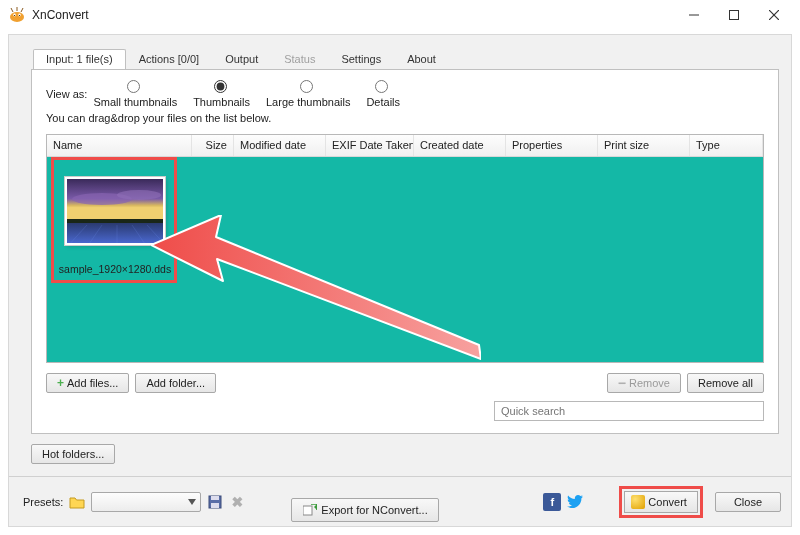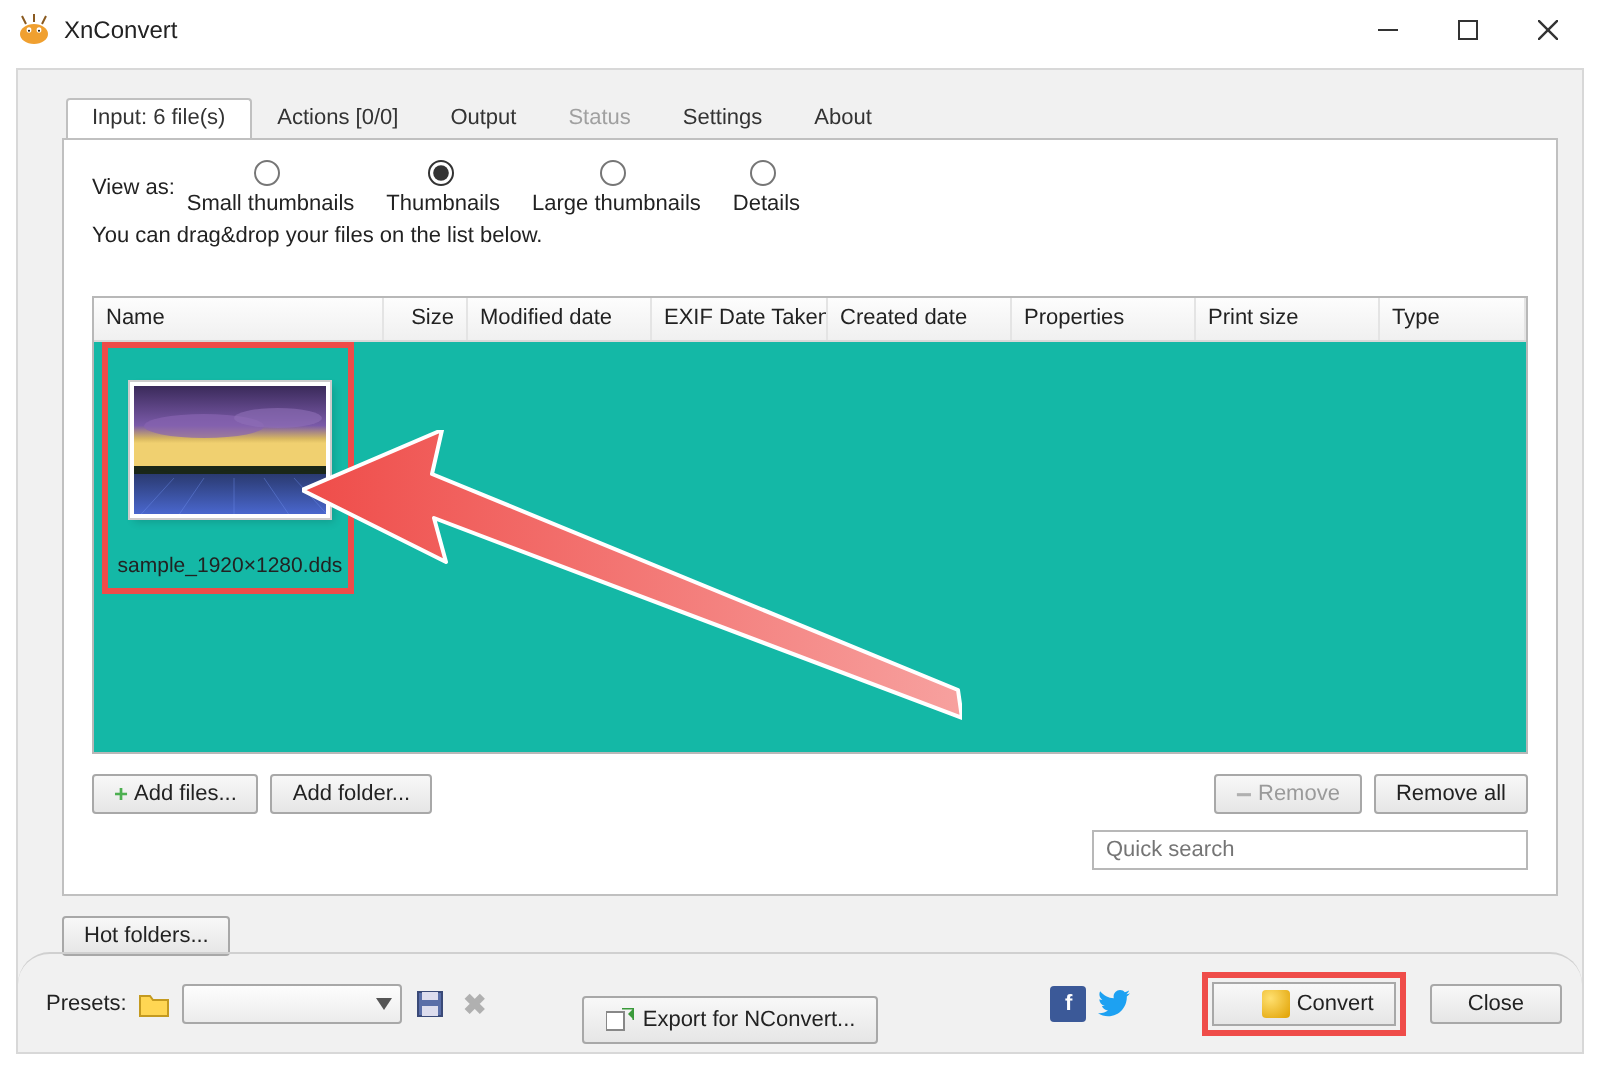--- a/index.html
+++ b/index.html
@@ -23,58 +23,58 @@
   .tab.active { background: #fff; border-color: #c0c0c0; border-top-left-radius: 2px; border-top-right-radius: 2px; z-index: 2; }
   .tab.disabled { color: #a0a0a0; }
 
   .tab-panel { background: #fff; border: 1px solid #c0c0c0; margin: 0 12px 0 22px; padding: 10px 14px 12px 14px; position: relative; }
 
   .viewrow { display: flex; align-items: center; gap: 6px; margin-bottom: 4px; }
   .viewrow label { margin-right: 10px; }
   input[type=radio] { accent-color: #333; margin: 0 3px 0 0; vertical-align: middle; }
   .radio-group { display: inline-flex; align-items: center; gap: 3px; margin-right: 8px; flex-direction: column; }
 
-  .hint { margin-bottom: 24px; }
+  .hint { margin-bottom: 10px; }
 
   
   .list-wrap { border: 1px solid #b8b8b8; background: #14b8a6; position: relative; }
   .list-head { display: flex; border-bottom: 1px solid #d8d8d8; background: linear-gradient(#fdfdfd,#f0f0f0); height: 22px; }
   .col { border-right: 1px solid #e4e4e4; padding: 4px 6px 0 6px; font-size: 11px; white-space: nowrap; overflow: hidden; position: relative; }
   .list-body { height: 205px; overflow: auto; position: relative; }
 
   .thumb { position: absolute; left: 8px; top: 10px; width: 120px; text-align: center; }
   .thumb .frame { width: 100px; height: 68px; margin: 10px auto 18px auto; border: 2px solid #fff; box-shadow: 0 0 0 1px #ccc, 2px 2px 4px rgba(0,0,0,.15); overflow: hidden; }
   .thumb .frame svg { display: block; }
   .thumb .fname { font-size: 10.5px; white-space: nowrap; overflow: hidden; }
   .thumb-highlight { position: absolute; border: 3px solid #ef4c49; pointer-events: none; }
 
   .below-list { display: flex; gap: 6px; margin-top: 10px; }
   .btn { border: 1px solid #a8a8a8; background: linear-gradient(#f8f8f8,#e6e6e6); padding: 3px 10px; font-size: 11px; display: inline-flex; align-items: center; gap: 3px; border-radius: 2px; }
   .btn.disabled { color: #9a9a9a; }
   .plus-ic { color: #4caf50; font-weight: bold; font-size: 12px; line-height: 10px; }
   .minus-ic { color: #b0b0b0; font-weight: bold; font-size: 14px; line-height: 8px; }
 
-  .qsearch { border: 1px solid #b8b8b8; background: #fff; padding: 3px 6px; font-size: 11px; color: #888; width: 218px; }
+  .qsearch { border: 1px solid #b8b8b8; background: #fff; padding: 3px 6px; font-size: 11px; color: #888; width: 270px; }
 
   .hotfolders { margin: 10px 0 12px 14px; display: inline-block; }
 
   
-  .bottombar { position: absolute; left: 0; right: 0; bottom: 0; height: 50px; border-top: 1px solid #d0d0d0; display: flex; align-items: center; padding: 0 10px 0 14px; gap: 6px; border-radius: 16px; }
+  .bottombar { position: absolute; left: 0; right: 0; bottom: 0; height: 50px; border-top: 1px solid #d0d0d0; display: flex; align-items: center; padding: 0 10px 0 14px; gap: 6px; }
   .preset-combo { border: 1px solid #a8a8a8; background: linear-gradient(#fdfdfd,#ececec); width: 110px; height: 20px; display: inline-flex; align-items: center; justify-content: flex-end; padding-right: 4px; border-radius: 2px; }
   .ic { width: 16px; height: 16px; display: inline-flex; align-items: center; justify-content: center; font-size: 13px; }
   .folder-ic { color: #e6b700; }
 
   .export-btn { margin: 16px auto 0 40px; }
 
   .social { display: inline-flex; gap: 6px; margin: 0 30px 0 0; }
   .fb { width: 18px; height: 18px; background: #3b5998; color: #fff; display: inline-flex; align-items: center; justify-content: center; font-weight: bold; font-size: 11px; border-radius: 2px; }
   .tw { color: #1da1f2; font-size: 15px; display: inline-flex; align-items: center; }
 
   .convert-wrap { border: 3px solid #ef4c49; padding: 2px; }
-  .convert-btn { background: linear-gradient(#f8f8f8,#e6e6e6); border: 1px solid #a8a8a8; padding: 3px 10px 3px 24px; display: inline-flex; align-items: center; gap: 3px; }
+  .convert-btn { background: linear-gradient(#f8f8f8,#e6e6e6); border: 1px solid #a8a8a8; padding: 3px 10px 3px 6px; display: inline-flex; align-items: center; gap: 3px; }
   .gear-mini { width: 14px; height: 14px; background: radial-gradient(circle at 30% 30%, #ffe070, #e0a000); border-radius: 2px; position: relative; }
 
   
   .arrow-svg { position: absolute; pointer-events: none; }
 </style>
 </head>
 <body>
 
 <div class="titlebar">
   <span class="app-icon">
@@ -103,21 +103,21 @@
     <svg width="10" height="10">
         <line x1="0" y1="0" x2="10" y2="10" stroke="#333" stroke-width="1.2"></line>
         <line x1="10" y1="0" x2="0" y2="10" stroke="#333" stroke-width="1.2"></line>
       </svg>
   </div>
 </div>
 
 <div class="client">
 
   <div class="tabs">
-    <div class="tab active">Input: 6 file(s)</div>
+    <div class="tab active">Input: 1 file(s)</div>
     <div class="tab">Actions [0/0]</div>
     <div class="tab">Output</div>
     <div class="tab disabled">Status</div>
     <div class="tab">Settings</div>
     <div class="tab">About</div>
   </div>
 
   <div class="tab-panel">
 
     <div class="viewrow">

